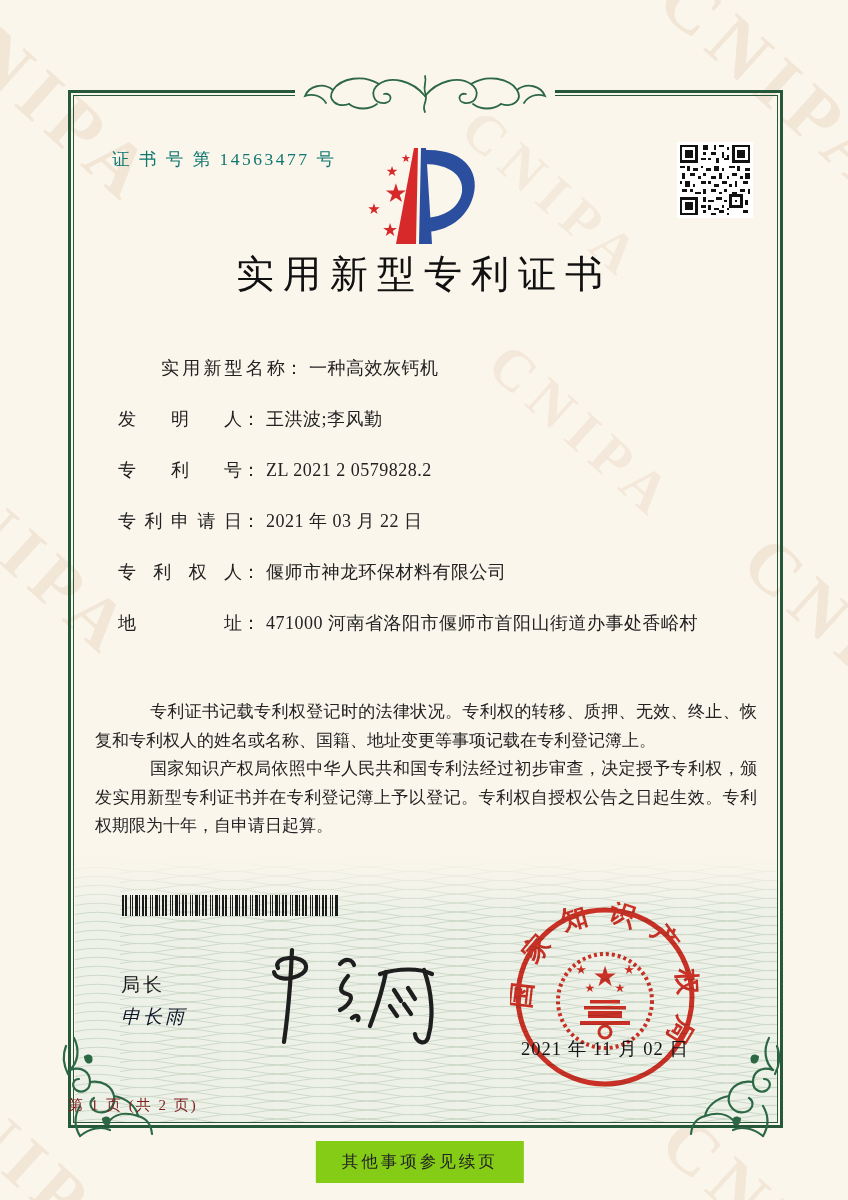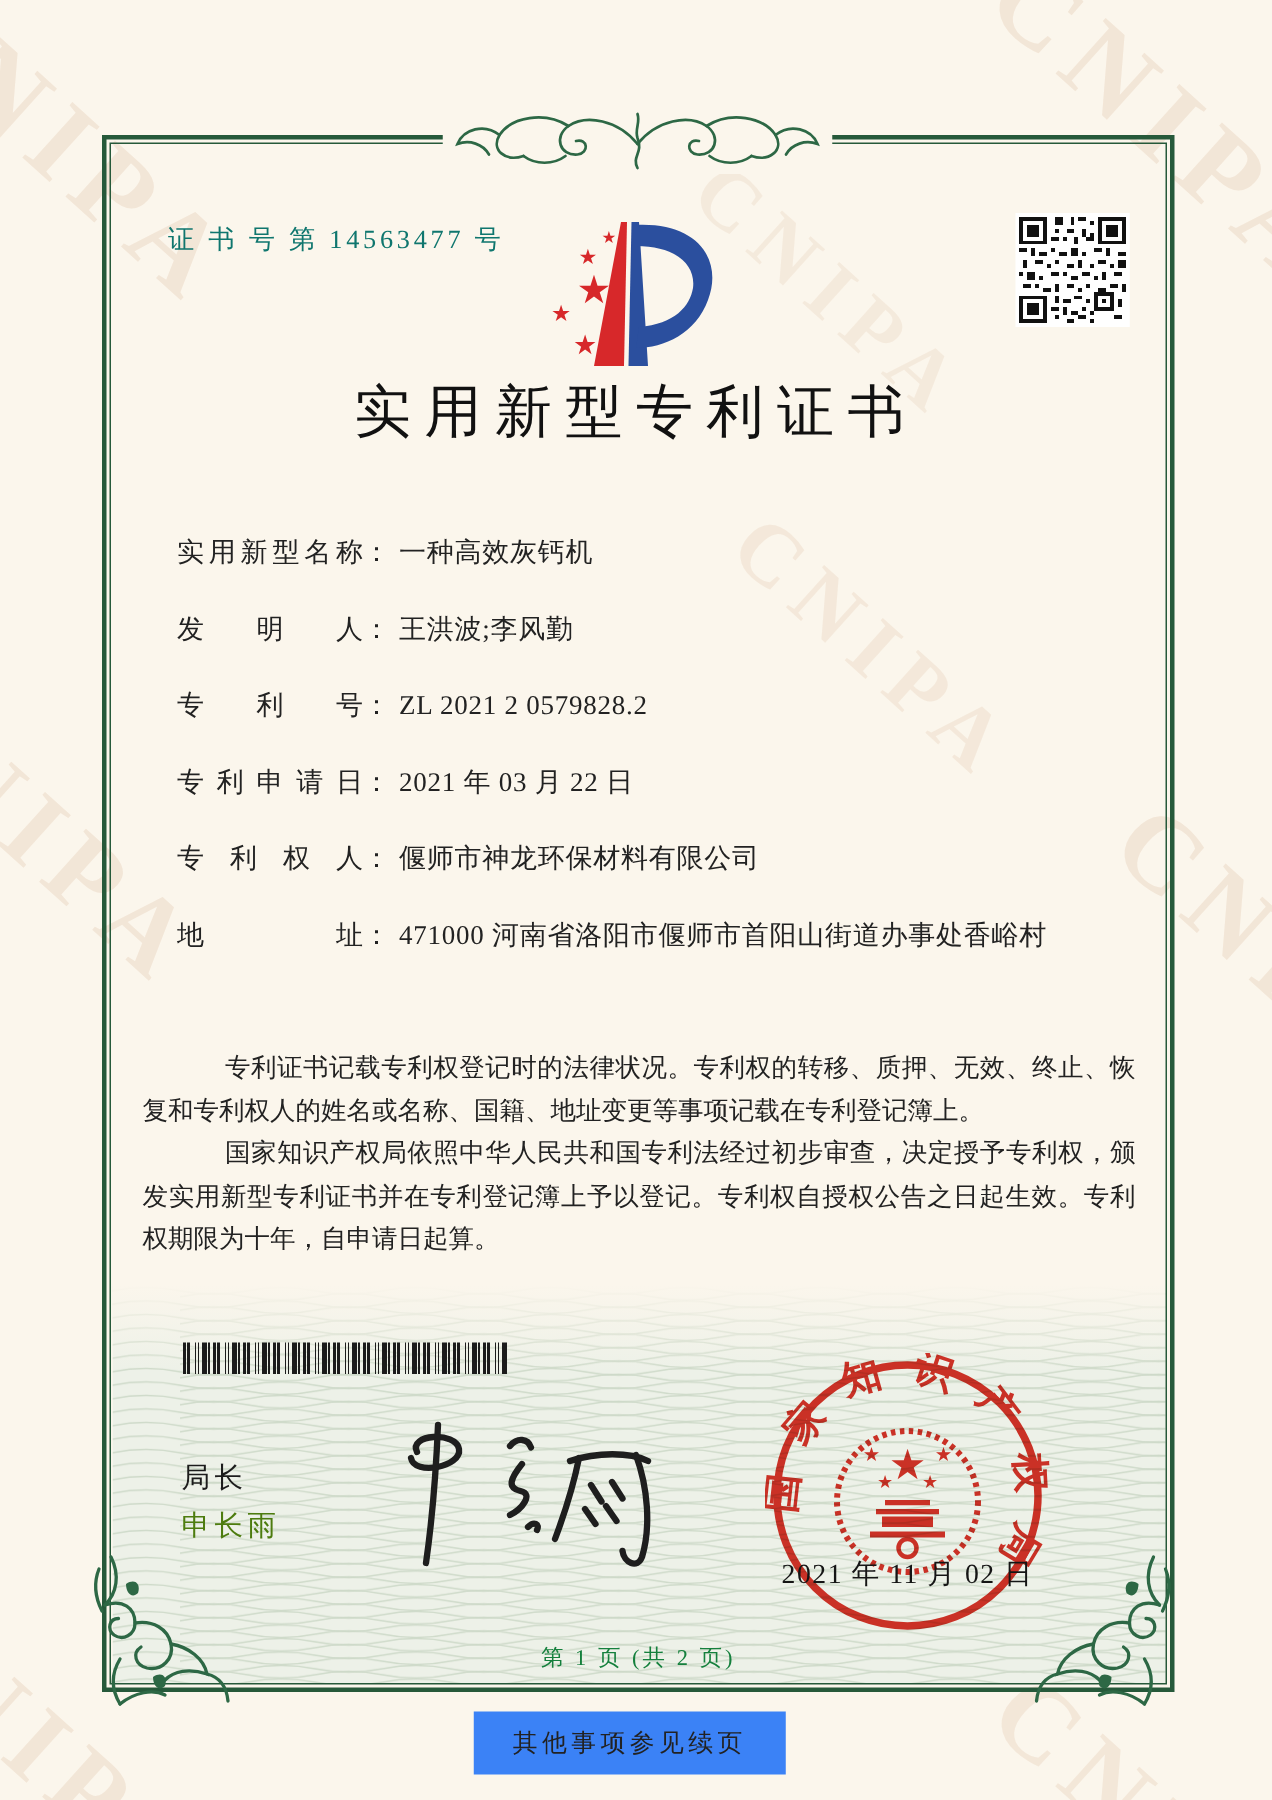--- a/index.html
+++ b/index.html
@@ -48,50 +48,50 @@
   .qr{position:absolute;left:677px;top:142px;width:76px;height:76px;background:#fff;z-index:3;padding:0;}
   .doc-title{
     position:absolute;left:0;right:0;top:249px;text-align:center;z-index:3;
     font-size:38px;font-weight:normal;letter-spacing:9px;color:#111;
   }
   
   .f-row{position:absolute;left:118px;z-index:3;font-size:18px;white-space:nowrap;color:#222;}
   .f-label{display:inline-block;width:124px;text-align:justify;text-align-last:justify;vertical-align:bottom;}
   .f-colon{display:inline-block;}
   .f-value{margin-left:6px;letter-spacing:.5px;}
-  .r0{top:356px;} .r1{top:407px;} .r2{top:458px;} .r3{top:509px;}
+  .r0{top:356px;margin-left:43px;} .r1{top:407px;} .r2{top:458px;} .r3{top:509px;}
   .r4{top:560px;} .r5{top:611px;} .r6{top:662px;}
   .grant-col{position:absolute;left:447px;top:0;}
   .grant-col .f-label{width:108px;}
   
   .body-text{position:absolute;left:95px;top:698px;width:662px;z-index:3;
     font-size:17px;line-height:28.5px;text-align:justify;color:#222;}
   .body-text p{margin:0;text-indent:55px;}
   
   .barcode{
     position:absolute;left:122px;top:895px;width:216px;height:21px;z-index:3;
     background:repeating-linear-gradient(90deg,
       #1b1b1b 0 2px, rgba(0,0,0,0) 2px 3px,
       #1b1b1b 3px 5px, rgba(0,0,0,0) 5px 8px,
       #1b1b1b 8px 9px, rgba(0,0,0,0) 9px 10px,
       #1b1b1b 10px 11px, rgba(0,0,0,0) 11px 13px,
       #1b1b1b 13px 16px, rgba(0,0,0,0) 16px 17px,
       #1b1b1b 17px 18px, rgba(0,0,0,0) 18px 20px);
   }
   .director-title{position:absolute;left:121px;top:972px;font-size:19px;letter-spacing:3px;z-index:3;color:#1c1c1c;}
-  .director-name{position:absolute;left:121px;top:1004px;font-size:19px;letter-spacing:3px;z-index:3;color:#4d7c0f;}
+  .director-name{position:absolute;left:121px;top:1004px;font-size:19px;letter-spacing:3px;z-index:3;color:#0f172a;font-style:italic;}
   .signature{position:absolute;left:248px;top:946px;width:198px;height:102px;z-index:3;}
   .seal{position:absolute;left:510px;top:902px;width:190px;height:190px;z-index:3;mix-blend-mode:multiply;opacity:.95;}
   .seal-date{position:absolute;left:514px;top:1036px;width:182px;text-align:center;z-index:4;
     font-size:18.5px;letter-spacing:1px;color:#151515;}
-  .page-info{position:absolute;left:68px;width:715px;top:1096px;text-align:center;z-index:3;
-    font-size:15px;letter-spacing:2px;color:#15803d;}
+  .page-info{position:absolute;left:68px;width:715px;top:1096px;text-align:left;z-index:3;
+    font-size:15px;letter-spacing:2px;color:#7f1d1d;}
   .footer-note{
     position:absolute;left:50%;transform:translateX(-52%);top:1141px;z-index:3;
-    background:#3b82f6;padding:10px 26px;font-size:16.5px;letter-spacing:3px;color:#222;
+    background:#84cc16;padding:10px 26px;font-size:16.5px;letter-spacing:3px;color:#222;
   }
 </style>
 </head>
 <body>
 
 <div class="page">
 
   <span class="wm wm1">CNIPA</span>
   <span class="wm wm2">CNIPA</span>
   <span class="wm wm3">CNIPA</span>

